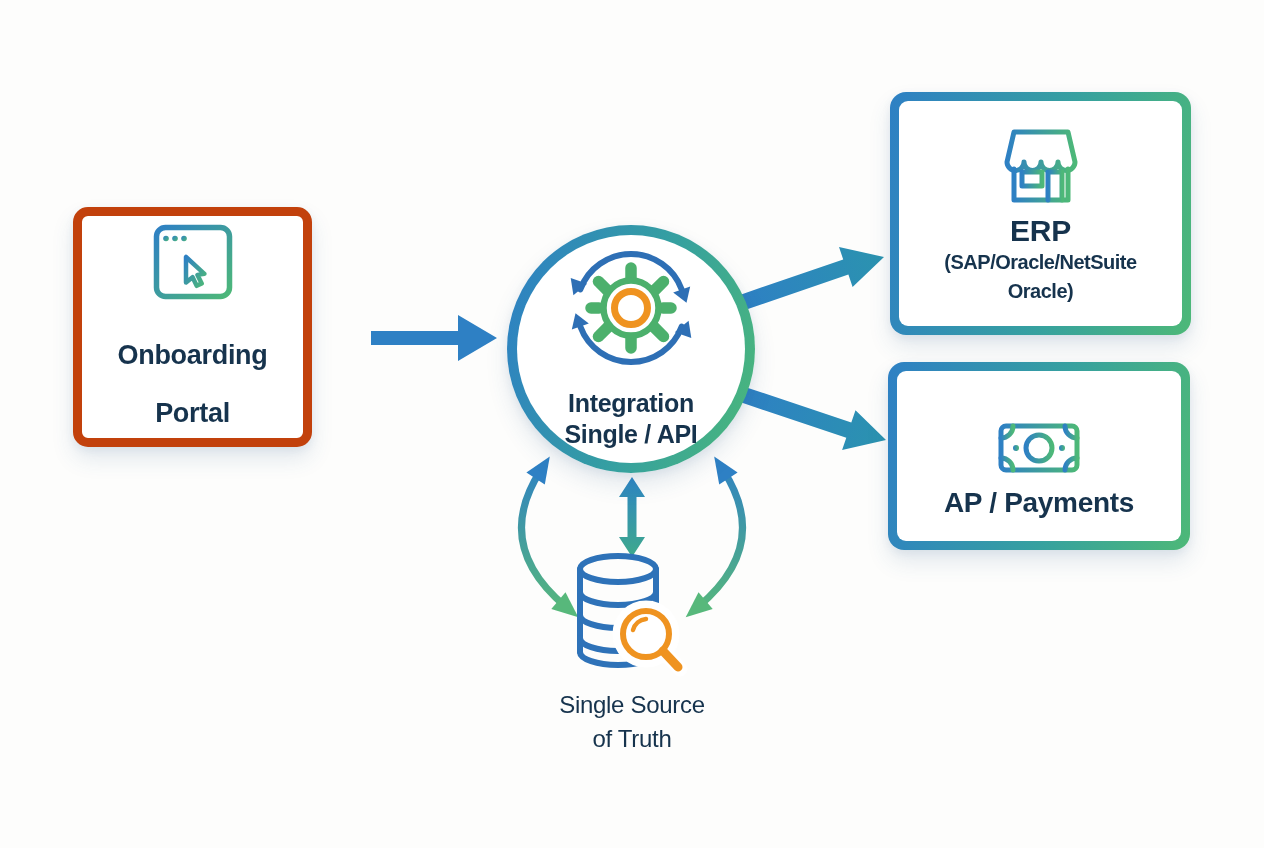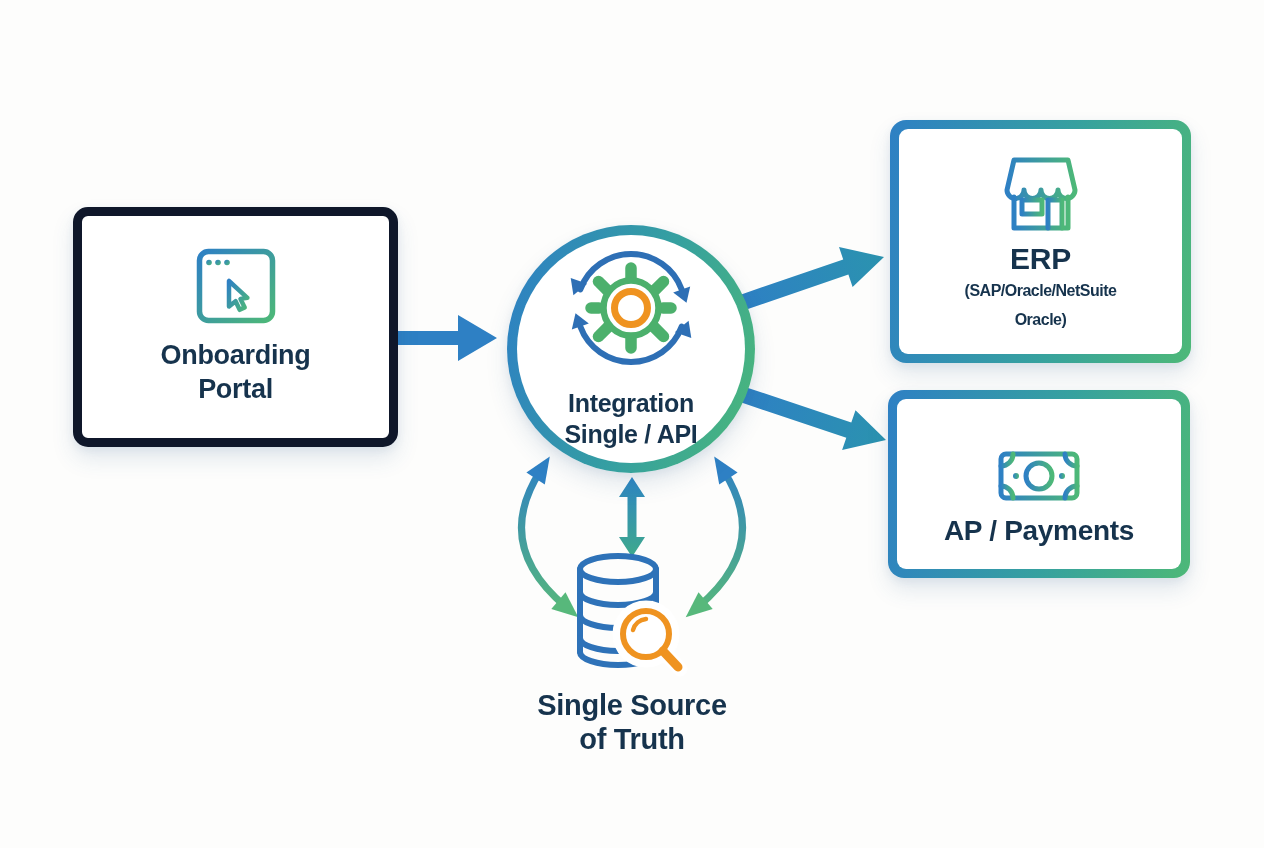--- a/index.html
+++ b/index.html
@@ -8,30 +8,30 @@
     background:#fdfdfc;
     font-family:"Liberation Sans",sans-serif;
     color:#16334d;
   }
   .arrows{position:absolute;left:0;top:0;width:1264px;height:848px;z-index:1;pointer-events:none;}
   .node{position:absolute;z-index:2;box-sizing:border-box;}
   .shadow{box-shadow:0 12px 22px rgba(46,94,140,.13),0 3px 8px rgba(46,94,140,.08);}
 
   
   .box-onboarding{
-    left:73px;top:207px;width:325px;height:240px;
-    border:9px solid #0f172a;border-radius:15px;background:#ffffff;
-    display:flex;flex-direction:column;align-items:center;justify-content:center;
+    left:73px;top:207px;width:239px;height:240px;
+    border:9px solid #c2410c;border-radius:15px;background:#ffffff;
+    display:flex;flex-direction:column;align-items:center;justify-content:center;gap:24px;
   }
   .box-onboarding .icon-wrap{margin-bottom:14px;}
 
   
   .gwrap{
     background:linear-gradient(100deg,#2e80c4 0%,#36a19f 55%,#4db878 100%);
-    border-radius:16px;padding:9px;margin-top:28px;
+    border-radius:16px;padding:9px;
   }
   .gwrap .inner{
     background:#ffffff;border-radius:9px;width:100%;height:100%;box-sizing:border-box;
     display:flex;flex-direction:column;align-items:center;justify-content:center;
   }
   .box-erp{left:890px;top:92px;width:301px;height:243px;}
   .box-ap{left:888px;top:362px;width:302px;height:188px;}
 
   
   .circle{
@@ -41,25 +41,25 @@
   }
   .circle .inner{
     width:100%;height:100%;border-radius:50%;background:#ffffff;
     display:flex;flex-direction:column;align-items:center;justify-content:center;
   }
 
   .label{font-weight:700;text-align:center;}
   .label-lg{font-size:27px;line-height:34px;letter-spacing:-.3px;}
   .label-circle{font-size:25px;line-height:31px;letter-spacing:-.3px;margin-top:16px;}
   .label-erp-title{font-size:30px;line-height:34px;letter-spacing:-.3px;margin-top:6px;}
-  .label-erp-sub{font-size:16px;line-height:29px;letter-spacing:-.5px;text-align:center;}
+  .label-erp-sub{font-size:20px;line-height:29px;letter-spacing:-.5px;text-align:center;}
   .label-ap{font-size:28px;line-height:32px;letter-spacing:-.3px;margin-top:10px;}
   .sst-label{
     position:absolute;left:482px;top:688px;width:300px;z-index:2;
-    font-weight:700;font-size:29px;line-height:34px;text-align:center;letter-spacing:-.3px;
+    font-weight:400;font-size:24px;line-height:34px;text-align:center;letter-spacing:-.3px;
   }
   .sst-icon{position:absolute;left:570px;top:548px;width:132px;height:138px;z-index:2;}
   svg{display:block;}
 </style>
 </head>
 <body>
 
 <div class="canvas">
 
   <svg class="arrows" viewBox="0 0 1264 848">

